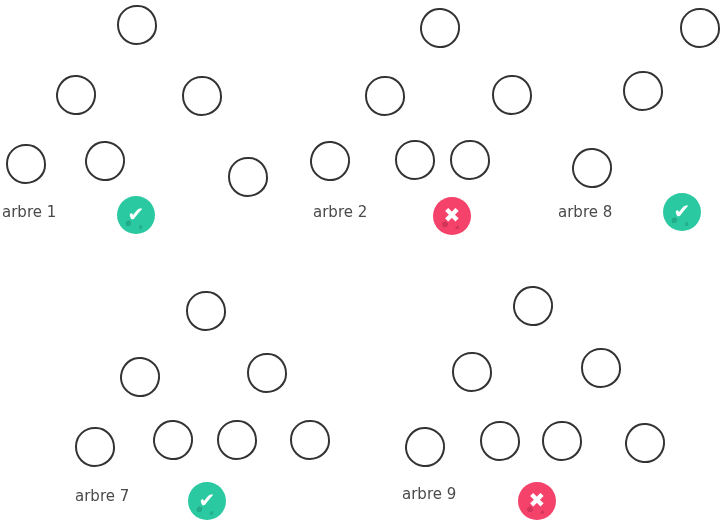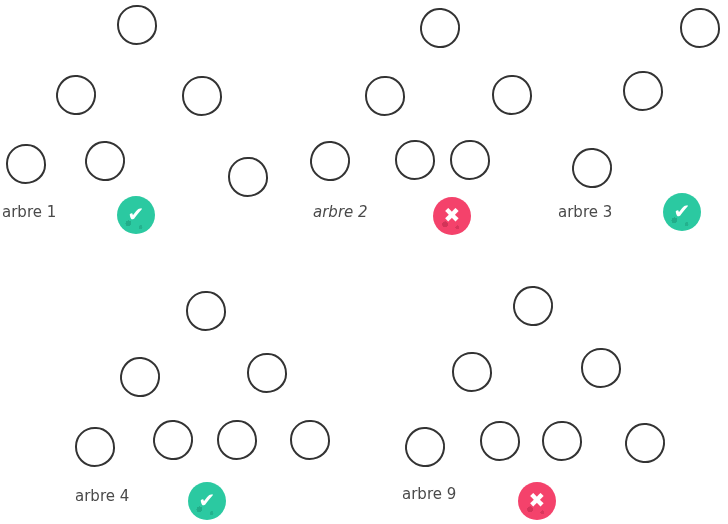--- a/index.html
+++ b/index.html
@@ -84,43 +84,43 @@
         <span class="badge-icon">✔</span>
       </div>
     </div>
     <div class="tree">
       <div class="node alt" style="left: 420px; top: 8px;"></div>
       <div class="node" style="left: 365px; top: 76px;"></div>
       <div class="node" style="left: 492px; top: 75px;"></div>
       <div class="node alt" style="left: 310px; top: 141px;"></div>
       <div class="node" style="left: 395px; top: 140px;"></div>
       <div class="node" style="left: 450px; top: 140px;"></div>
-      <span class="tree-label" style="left: 313px; top: 205px; font-style: italic;">arbre 2</span>
+      <span class="tree-label" style="left: 313px; top: 205px;">arbre 2</span>
       <div class="badge invalid" style="left: 433px; top: 197px;">
         <span class="badge-icon">✖</span>
       </div>
     </div>
     <div class="tree">
       <div class="node" style="left: 680px; top: 8px;"></div>
       <div class="node" style="left: 623px; top: 71px;"></div>
       <div class="node alt" style="left: 572px; top: 148px;"></div>
-      <span class="tree-label" style="left: 558px; top: 205px;">arbre 3</span>
+      <span class="tree-label" style="left: 558px; top: 205px;">arbre 8</span>
       <div class="badge valid" style="left: 663px; top: 193px;">
         <span class="badge-icon">✔</span>
       </div>
     </div>
     <div class="tree">
       <div class="node" style="left: 186px; top: 291px;"></div>
       <div class="node alt" style="left: 120px; top: 357px;"></div>
       <div class="node" style="left: 247px; top: 353px;"></div>
       <div class="node" style="left: 75px; top: 427px;"></div>
       <div class="node alt" style="left: 153px; top: 420px;"></div>
       <div class="node" style="left: 217px; top: 420px;"></div>
       <div class="node" style="left: 290px; top: 420px;"></div>
-      <span class="tree-label" style="left: 75px; top: 489px;">arbre 4</span>
+      <span class="tree-label" style="left: 75px; top: 489px;">arbre 7</span>
       <div class="badge valid" style="left: 188px; top: 482px;">
         <span class="badge-icon">✔</span>
       </div>
     </div>
     <div class="tree">
       <div class="node alt" style="left: 513px; top: 286px;"></div>
       <div class="node" style="left: 452px; top: 352px;"></div>
       <div class="node" style="left: 581px; top: 348px;"></div>
       <div class="node alt" style="left: 405px; top: 427px;"></div>
       <div class="node" style="left: 480px; top: 421px;"></div>

